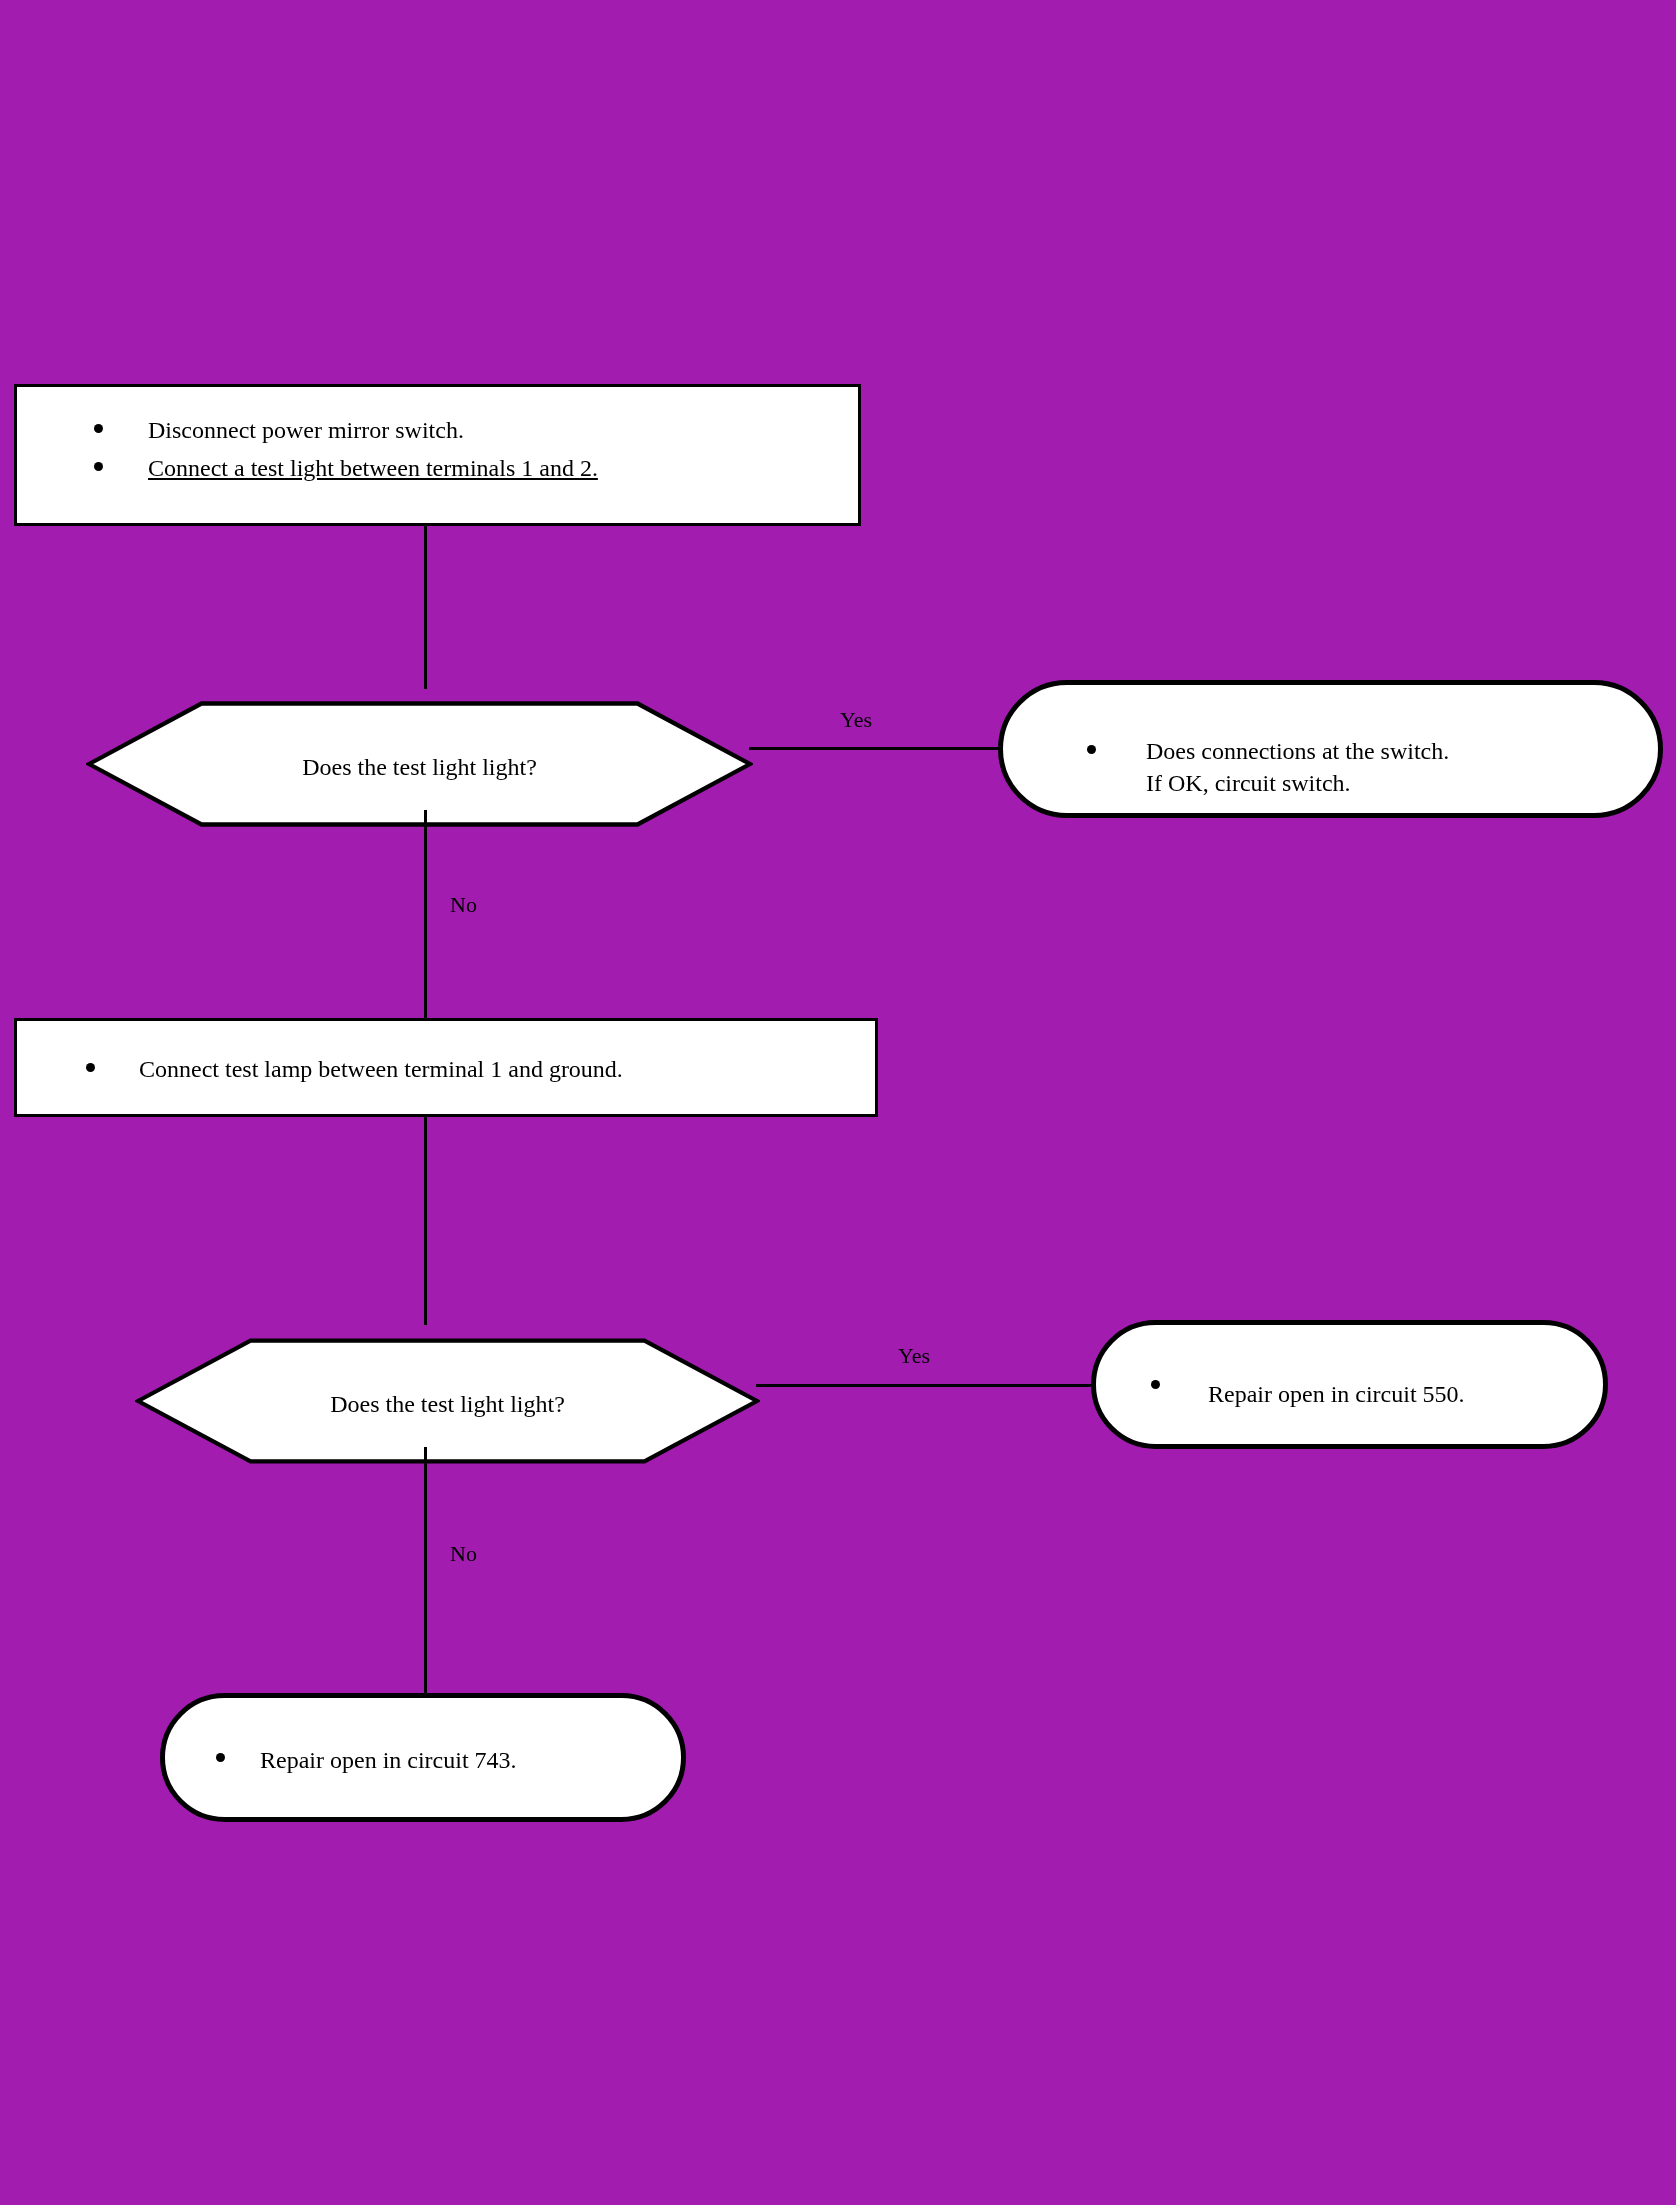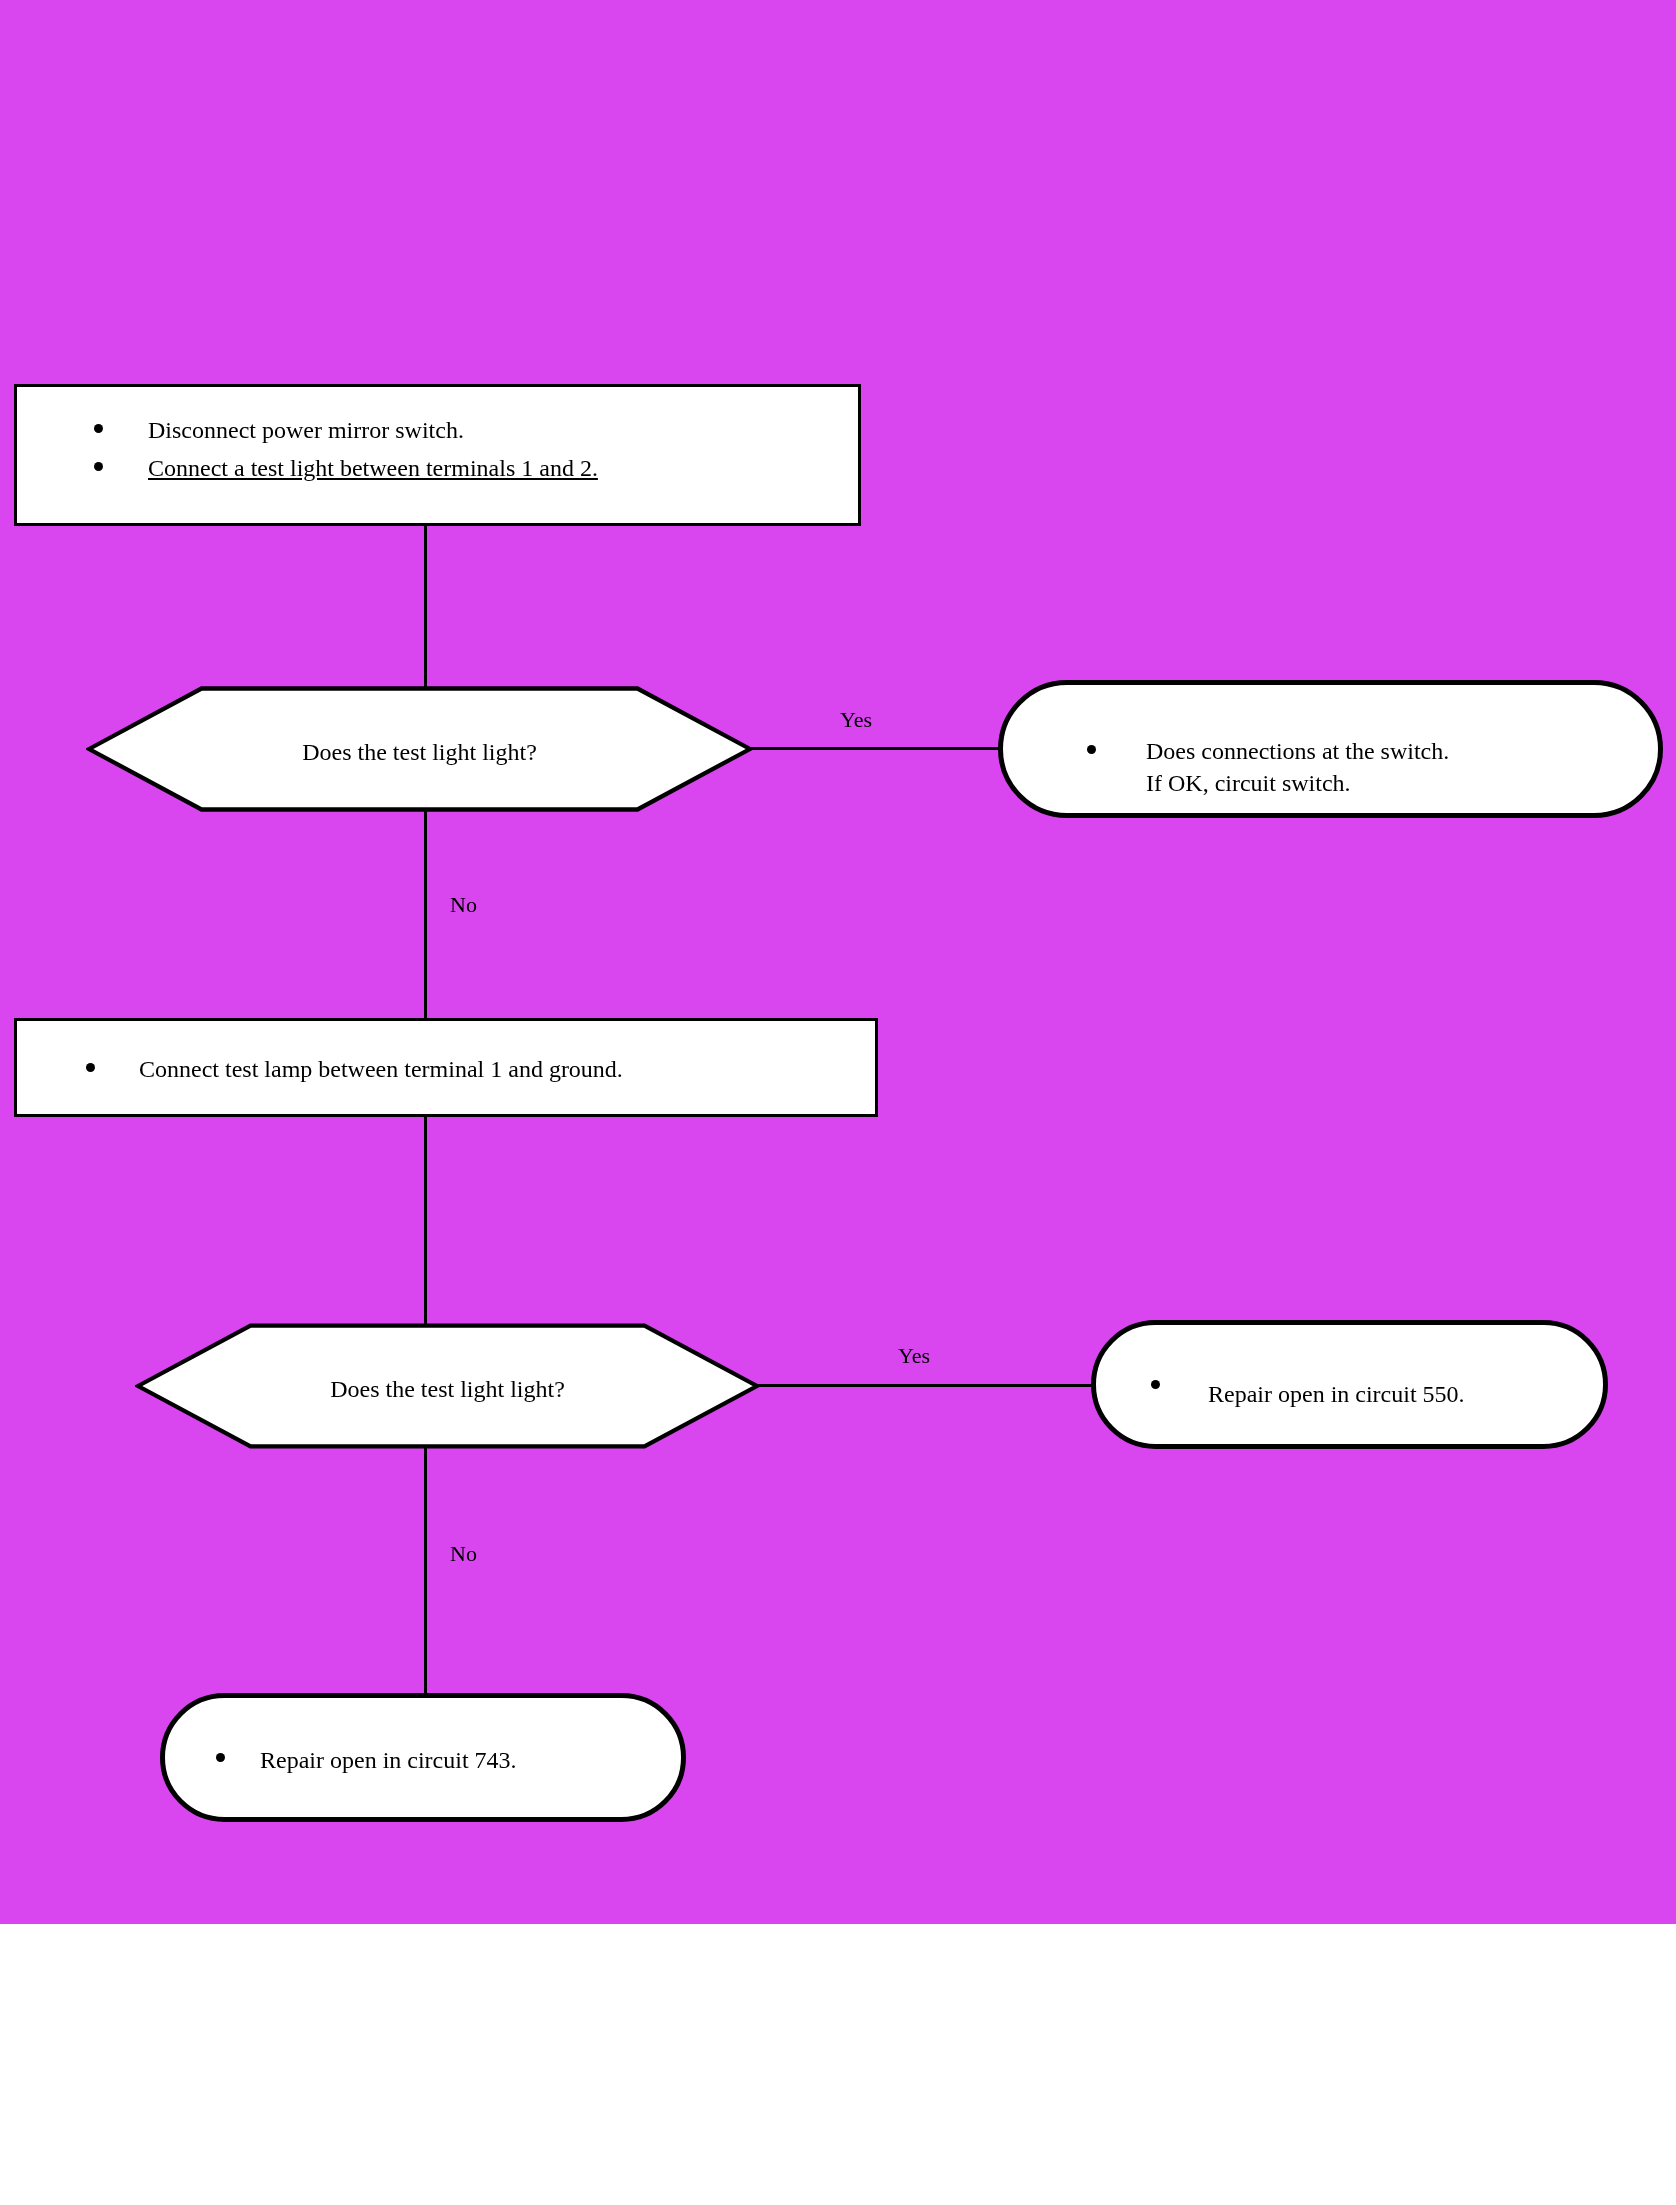--- a/index.html
+++ b/index.html
@@ -1,32 +1,32 @@
 <!DOCTYPE html>
 <html style="font-size:9.7px"><head>
 <meta charset="utf-8">
 <style>
   html,body{margin:0;padding:0;background:#ffffff;}
   body{font-family:"Liberation Serif","DejaVu Serif",serif;color:#000;}
-  #page{position:relative;width:1676px;height:1924px;background:#d946ef;overflow:hidden;}
+  #page{position:relative;width:1676px;height:2205px;background:#a21caf;overflow:hidden;}
 
   .node{position:absolute;box-sizing:border-box;background:#fff;}
 
   
   .proc{border:3.6px solid #000;}
 
   
   .term{border:5.5px solid #000;border-radius:6078px;}
 
   
   .txt{position:absolute;font-size:24px;line-height:1.42;white-space:pre;}
   .bullet{position:absolute;width:9px;height:9px;background:#000;border-radius:50%;}
 
   
-  .hexwrap{position:absolute;}
+  .hexwrap{position:absolute;margin-top:15px;}
   .hexwrap svg{display:block;}
 
   
   .conn{position:absolute;background:#000;}
   .vline{width:3px;}
   .hline{height:3px;}
 
   
   .blabel{position:absolute;font-size:22px;line-height:1;white-space:pre;}
 </style>

